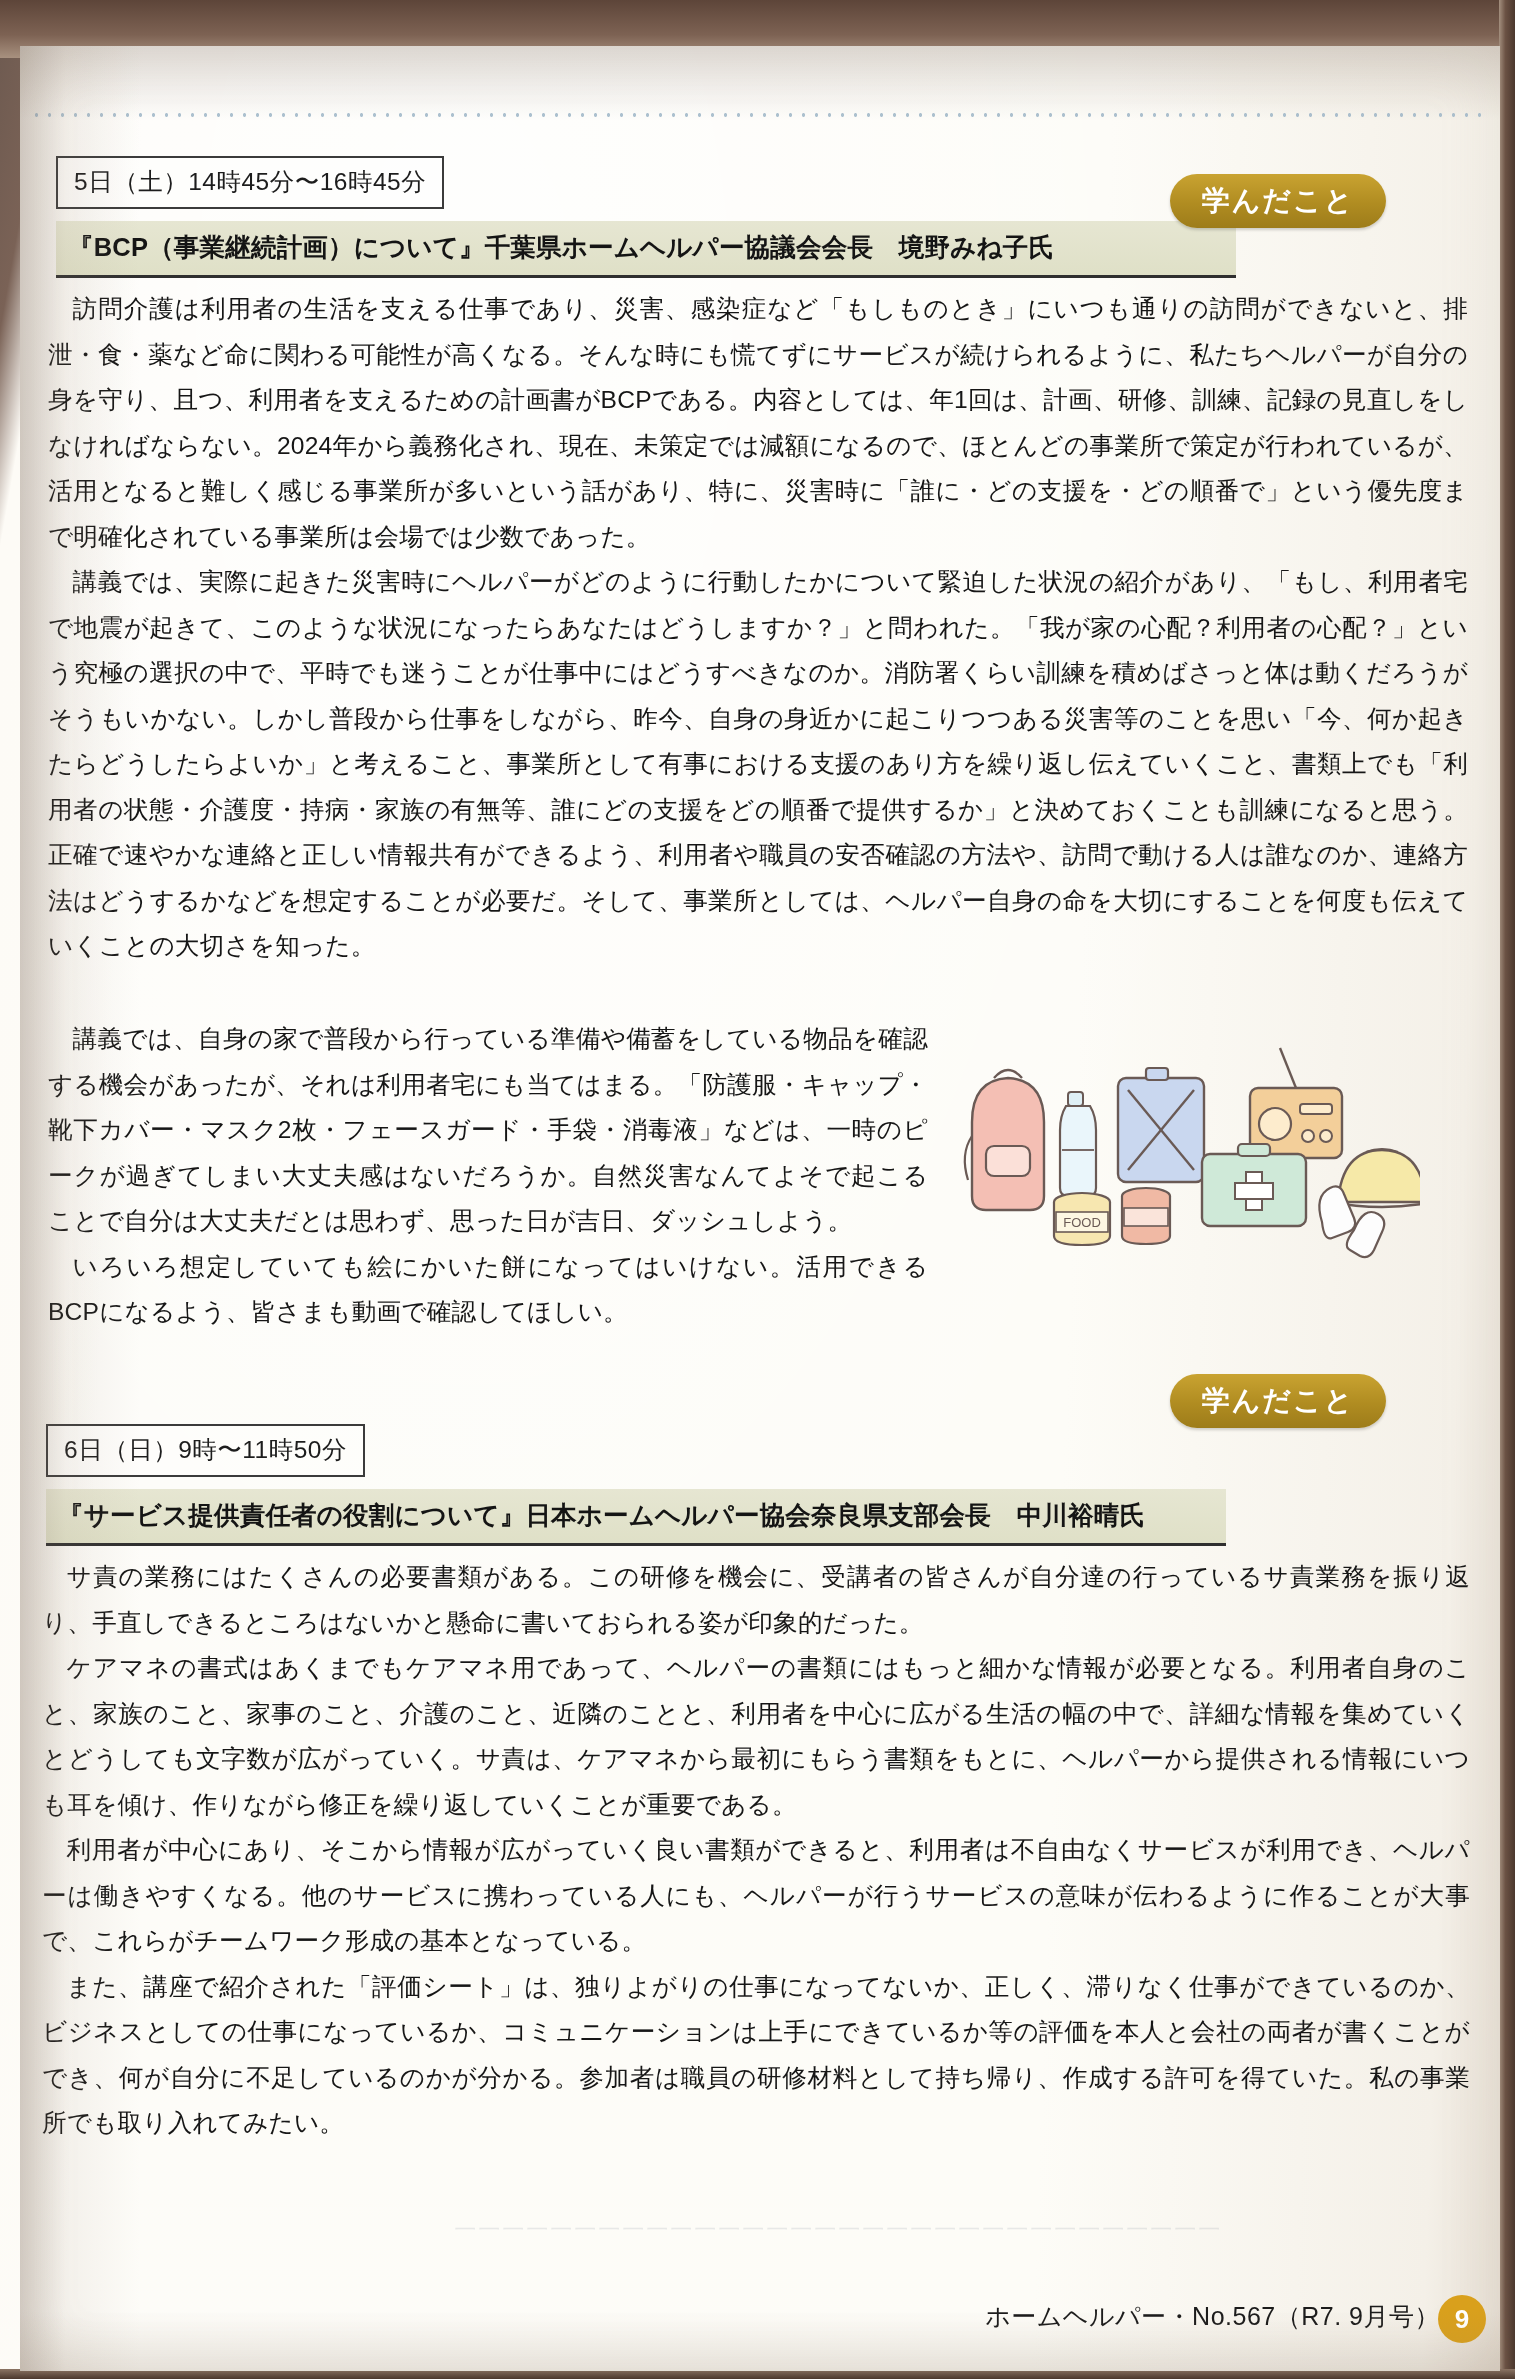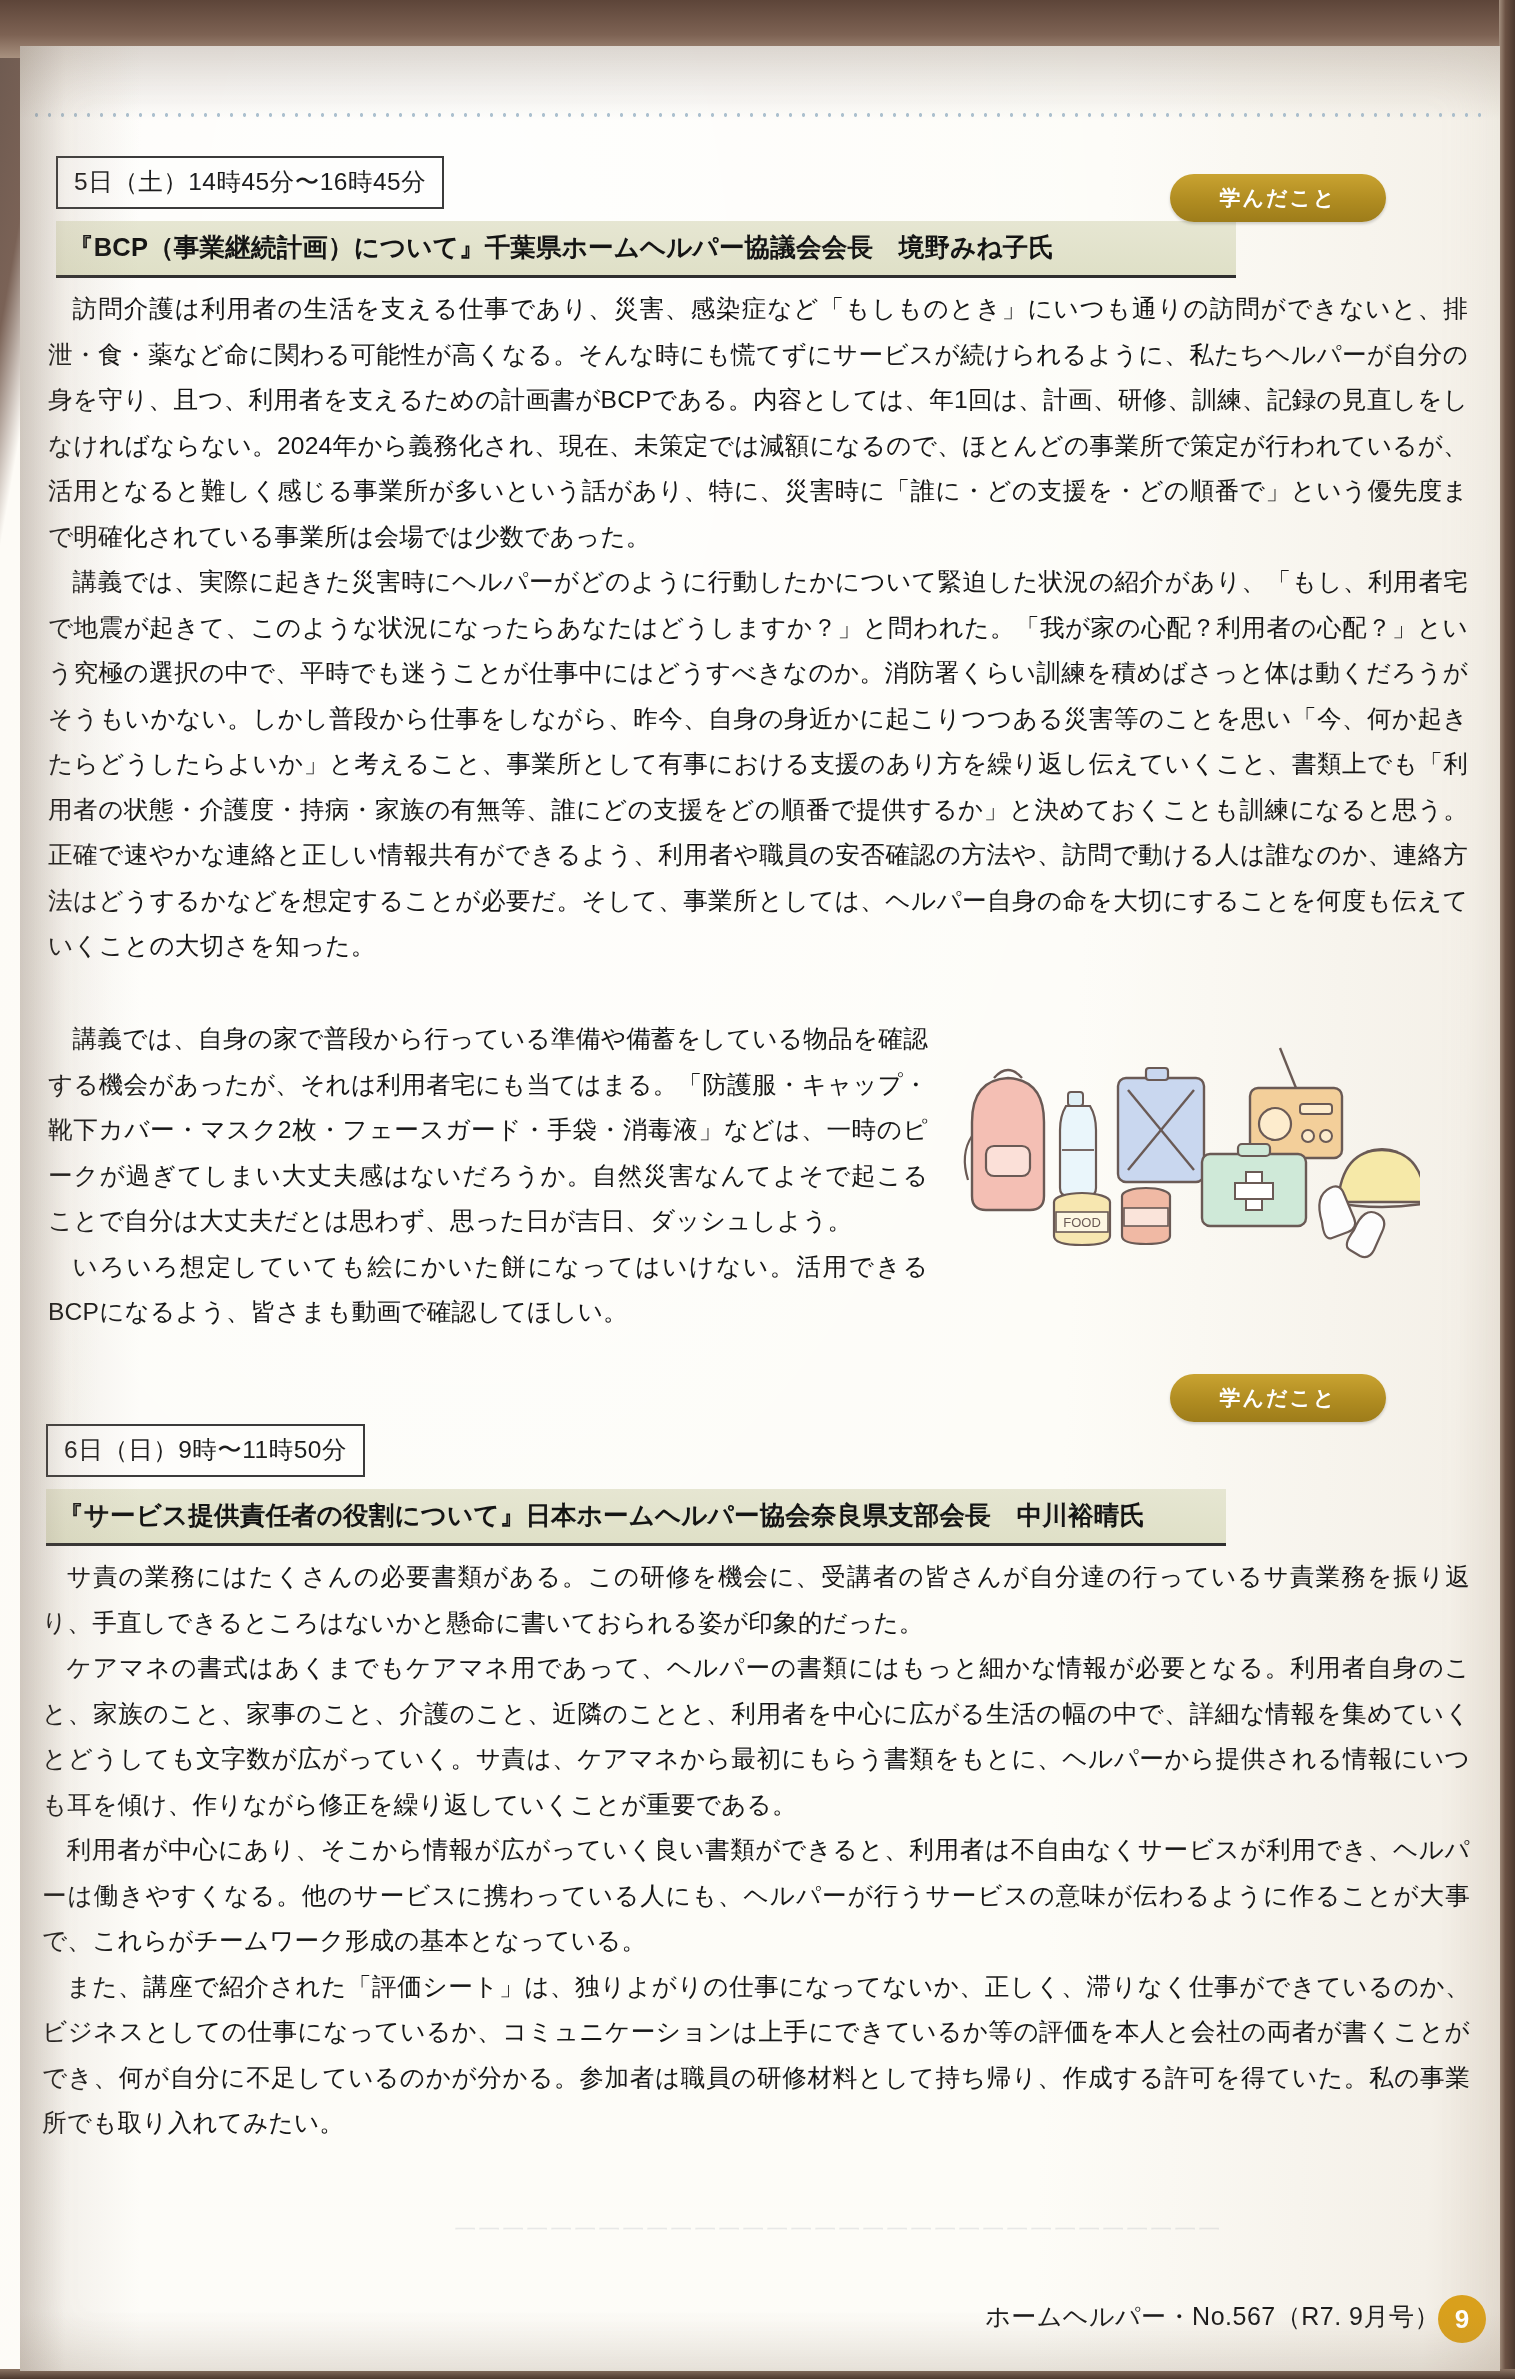--- a/index.html
+++ b/index.html
@@ -131,25 +131,25 @@
   }
   .body-text p {
     margin: 0;
     text-indent: 1em;
   }
 
   
   .badge {
     position: absolute;
     width: 216px;
-    height: 48px;
+    height: 54px;
     background: linear-gradient(180deg, #c9a331 0%, #b08c21 55%, #9d7c1a 100%);
     border-radius: 31px / 31px;
     color: #fff;
-    font-size: 21px;
+    font-size: 28px;
     font-weight: bold;
     letter-spacing: 2px;
     display: flex;
     align-items: center;
     justify-content: center;
     box-shadow: 0 2px 3px rgba(0,0,0,.18);
   }
   .badge::before, .badge::after {
     content: "";
     position: absolute;

